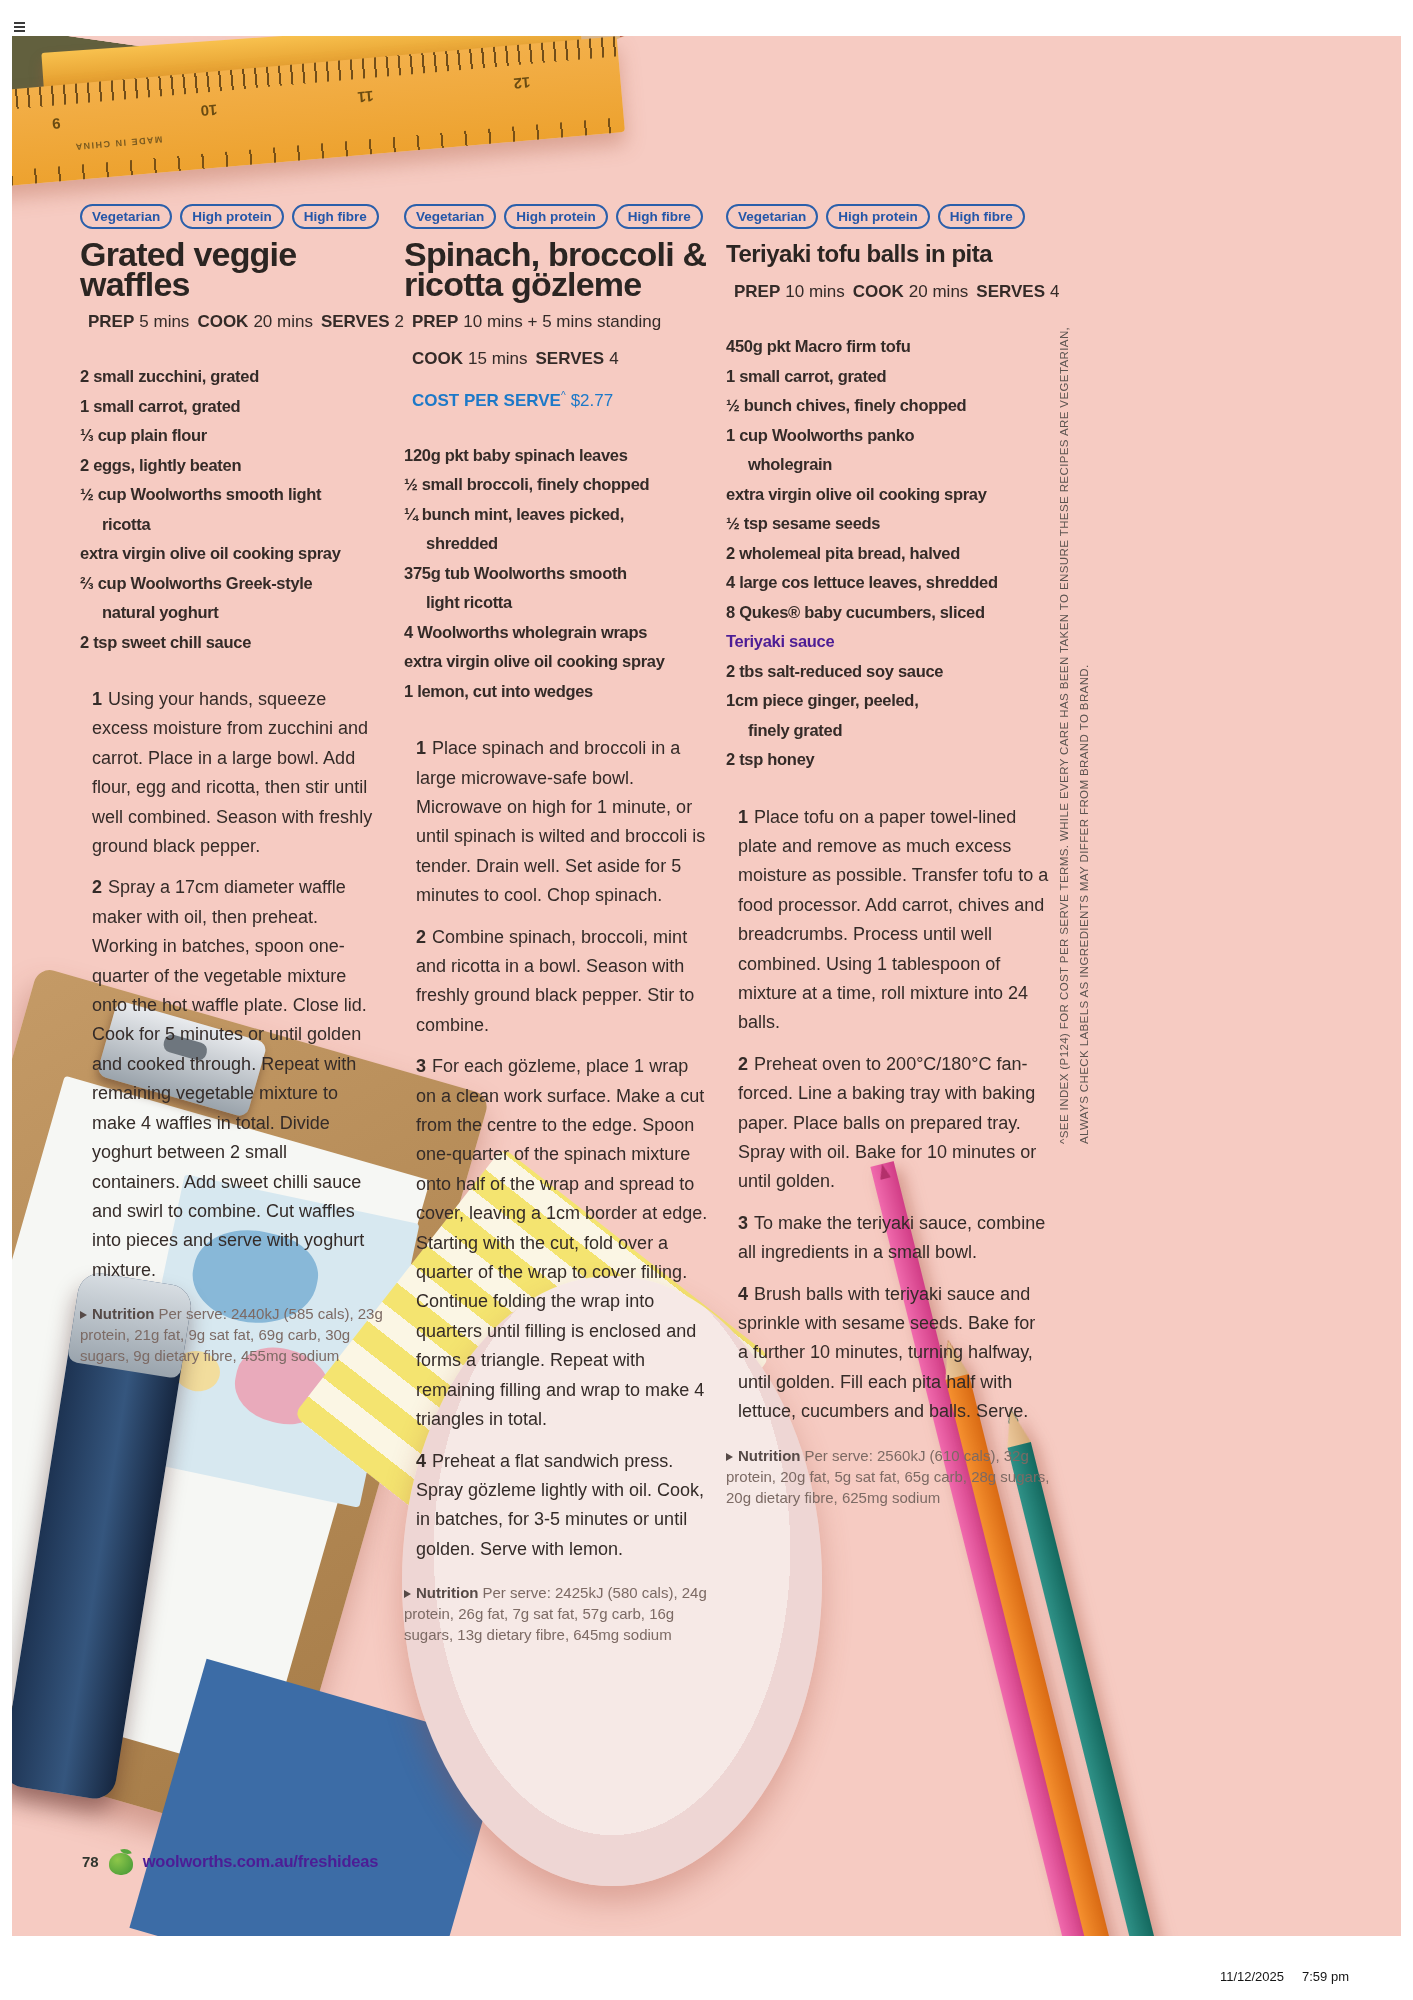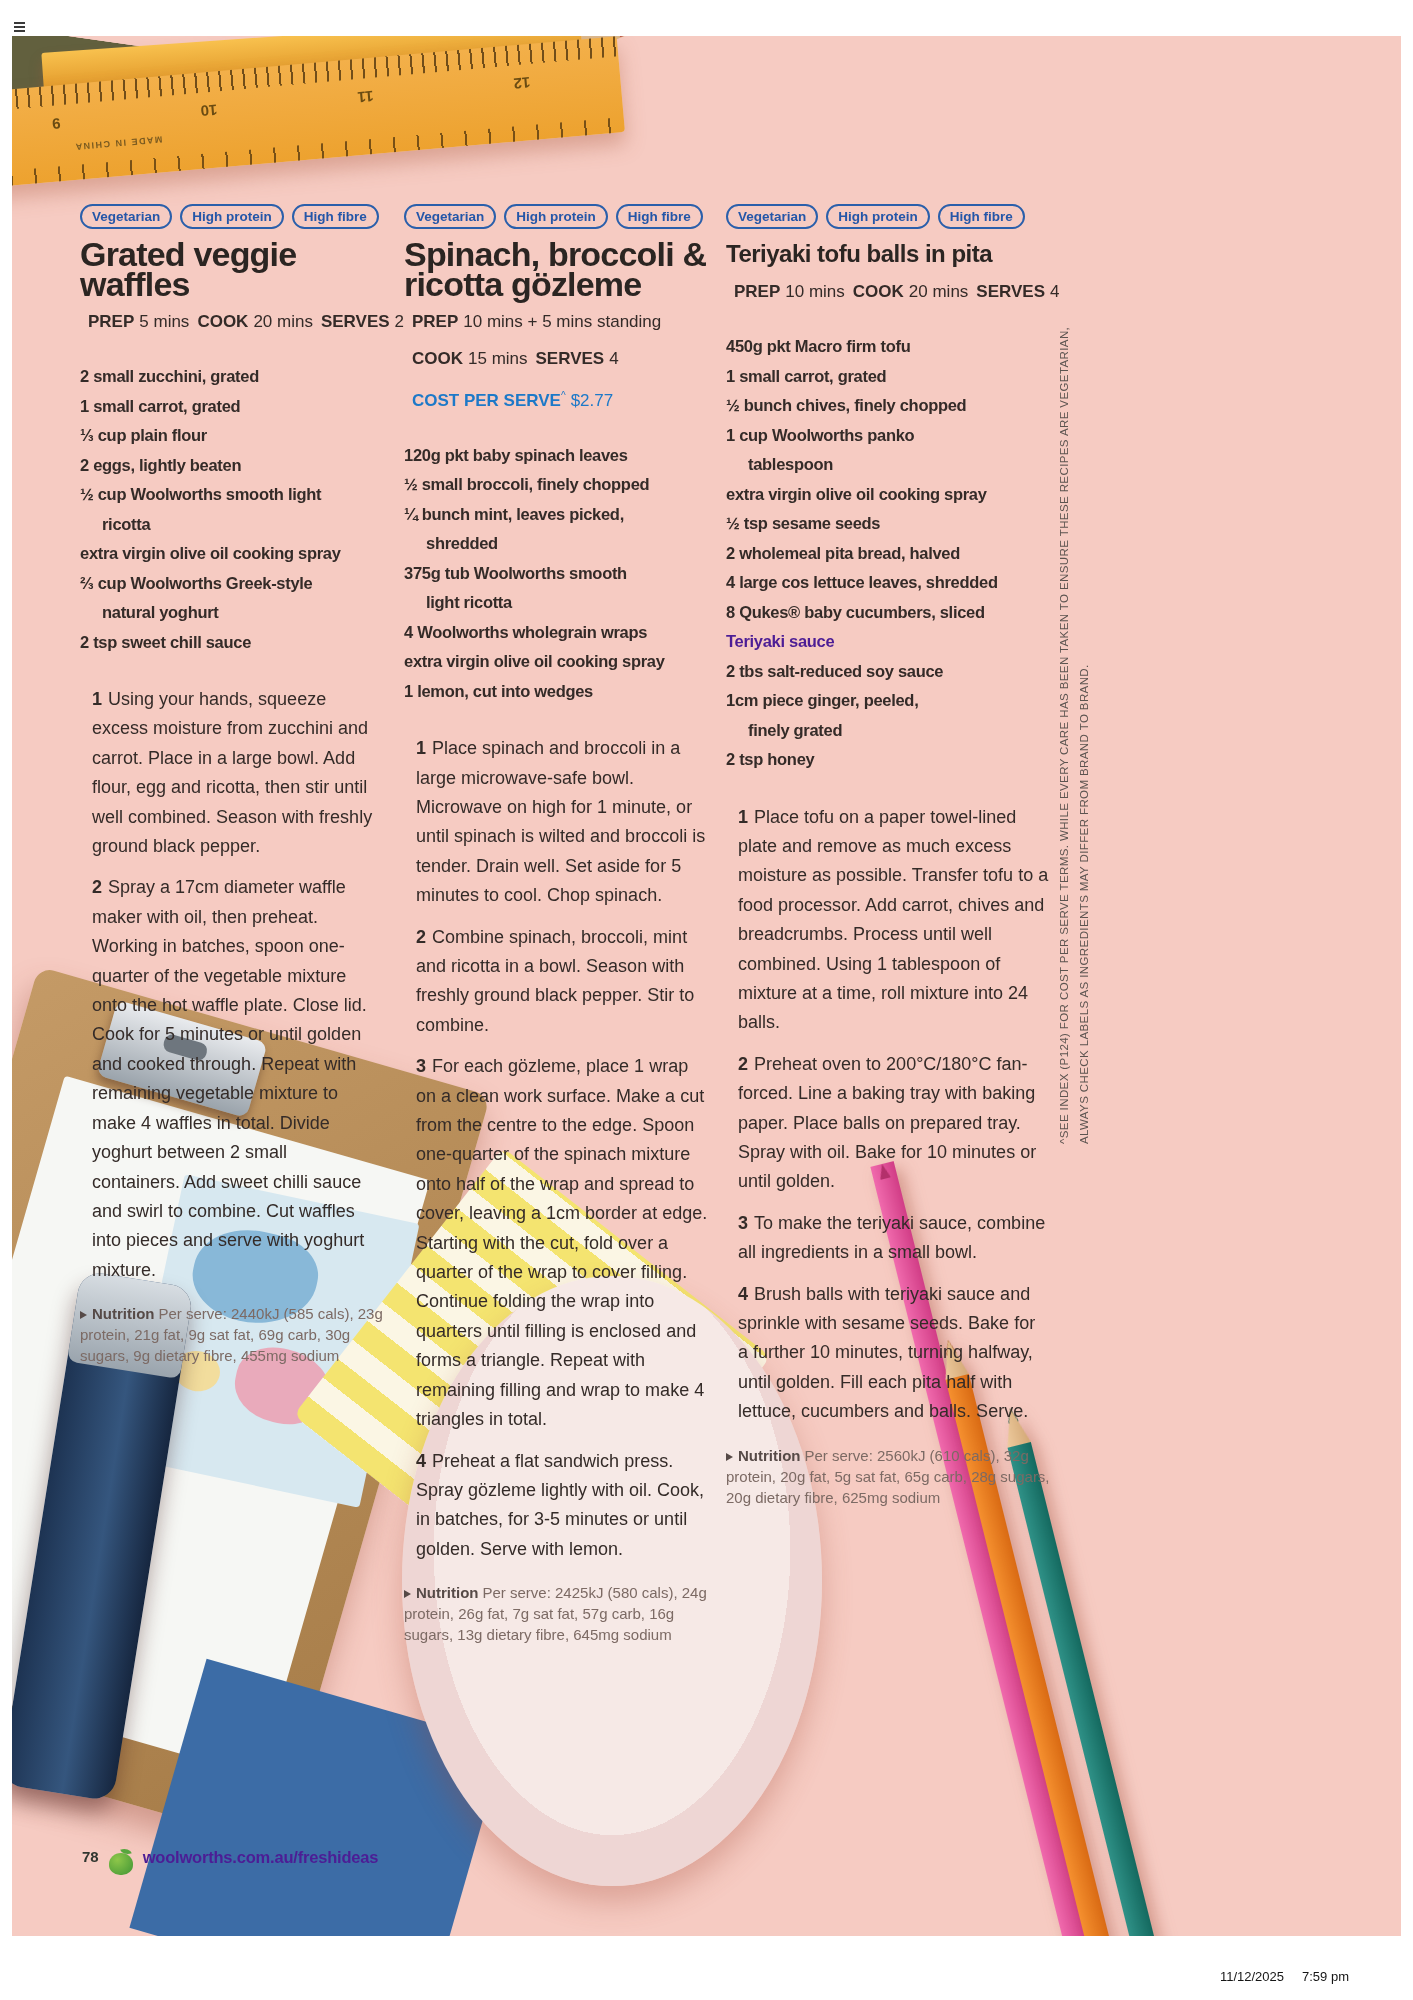--- a/index.html
+++ b/index.html
@@ -87,21 +87,21 @@
   .nutrition{margin:18px 0 0;font-size:15px;line-height:21px;color:#7c6a64;}
   .nutrition b{color:#564a47;margin-right:4px;}
   .tri{display:inline-block;width:0;height:0;border-left:7px solid #564a47;border-top:4.5px solid transparent;border-bottom:4.5px solid transparent;margin-right:5px;}
 
   
   .side-note{position:absolute;writing-mode:vertical-rl;transform:rotate(180deg);font-size:11.5px;letter-spacing:.4px;color:#5c5450;z-index:6;white-space:nowrap;}
   .sn1{left:1046px;top:316px;height:792px;}
   .sn2{left:1066px;top:366px;height:742px;}
 
   
-  .footer{position:absolute;left:70px;top:1812px;display:flex;gap:10px;z-index:8;}
+  .footer{position:absolute;left:70px;top:1812px;display:flex;align-items:center;gap:10px;z-index:8;}
   .pg-num{font-size:15px;font-weight:600;color:#30362f;}
   .wlogo{position:relative;width:24px;height:27px;}
   .wlogo .apple{position:absolute;left:0;top:5px;width:24px;height:22px;background:radial-gradient(circle at 35% 30%,#8ec74a,#3f9434);border-radius:50% 50% 46% 46%;}
   .wlogo .leafy{position:absolute;top:0;left:12px;width:10px;height:7px;background:#57a63e;border-radius:0 100% 0 100%;transform:rotate(-18deg);}
   .url{font-size:16.5px;font-weight:700;color:#4c1d95;letter-spacing:-0.2px;}
 </style>
 </head>
 <body>
 
 <div class="page">
@@ -267,21 +267,21 @@
         </div>
       <h2 class="title">Teriyaki tofu balls in pita</h2>
       <p class="meta">
         <b>PREP</b><span>10 mins</span><b>COOK</b><span>20 mins</span><b>SERVES</b><span>4</span>
       </p>
       <ul class="ingredients">
           <li>450g pkt Macro firm tofu</li>
           <li>1 small carrot, grated</li>
           <li>½ bunch chives, finely chopped</li>
           <li>1 cup Woolworths panko</li>
-          <li class="indent">tablespoon</li>
+          <li class="indent">wholegrain</li>
           <li>extra virgin olive oil cooking spray</li>
           <li>½ tsp sesame seeds</li>
           <li>2 wholemeal pita bread, halved</li>
           <li>4 large cos lettuce leaves, shredded</li>
           <li>8 Qukes® baby cucumbers, sliced</li>
           <li class="blue">Teriyaki sauce</li>
           <li>2 tbs salt-reduced soy sauce</li>
           <li>1cm piece ginger, peeled,</li>
           <li class="indent">finely grated</li>
           <li>2 tsp honey</li>

